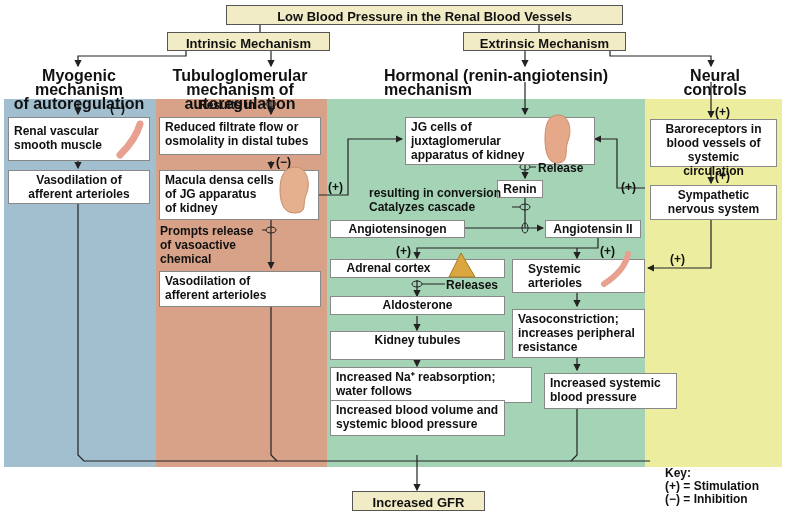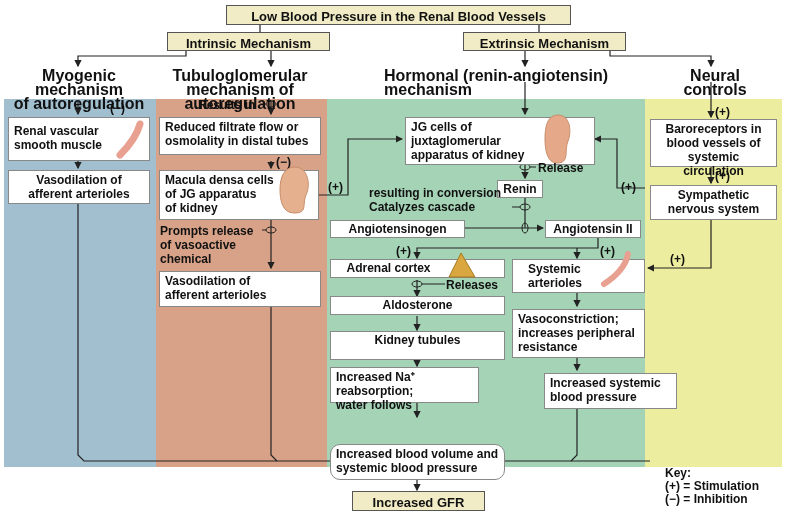--- a/index.html
+++ b/index.html
@@ -90,21 +90,21 @@
     <ellipse cx="525" cy="228" rx="3" ry="5"></ellipse>
     <ellipse cx="417" cy="284" rx="5" ry="3"></ellipse>
     <line x1="260" y1="104" x2="266" y2="104"></line>
     <line x1="262" y1="230" x2="266" y2="230"></line>
     <line x1="530" y1="167" x2="536" y2="167"></line>
     <line x1="512" y1="207" x2="520" y2="207"></line>
     <line x1="422" y1="284" x2="445" y2="284"></line>
   </g>
 </svg>
 
-<div class="hdr" style="left:226px;top:5px;width:345px;height:20px;">Low Blood Pressure in the Renal Blood Vessels</div>
+<div class="hdr" style="left:226px;top:5px;width:397px;height:20px;">Low Blood Pressure in the Renal Blood Vessels</div>
 <div class="hdr" style="left:167px;top:32px;width:163px;height:19px;">Intrinsic Mechanism</div>
 <div class="hdr" style="left:463px;top:32px;width:163px;height:19px;">Extrinsic Mechanism</div>
 
 <div class="lbl" style="left:4px;top:69px;width:150px;">
   <div>Myogenic mechanism</div>
     <div>of autoregulation</div>
 </div>
 <div class="lbl" style="left:150px;top:69px;width:180px;">
   <div>Tubuloglomerular</div>
     <div>mechanism of autoregulation</div>
@@ -170,25 +170,25 @@
 
 <div class="sign" style="left:396px;top:244px;">(+)</div>
 <div class="sign" style="left:600px;top:244px;">(+)</div>
 <div class="box center" style="left:330px;top:259px;width:175px;height:19px;padding:1px 2px;padding-right:60px;">Adrenal cortex</div>
 <svg class="abs" style="left:447px;top:251px;" width="30" height="28">
   <path d="M14,2 L28,26 L2,26 Z" fill="#d9a640" stroke="#a47a20" stroke-width="1"></path>
 </svg>
 <div class="lbl-l" style="left:446px;top:278px;">Releases</div>
 <div class="box center" style="left:330px;top:296px;width:175px;height:19px;padding:1px 2px;">Aldosterone</div>
 <div class="box center" style="left:330px;top:331px;width:175px;height:29px;padding:1px 2px;">Kidney tubules</div>
-<div class="box" style="left:330px;top:367px;width:149px;height:36px;">
+<div class="box" style="left:330px;top:367px;width:202px;height:36px;">
   <div>Increased Na⁺ reabsorption;</div>
     <div>water follows</div>
 </div>
-<div class="box" style="left:330px;top:444px;width:175px;height:36px;border-radius:10px;">
+<div class="box" style="left:330px;top:400px;width:175px;height:36px;">
   <div>Increased blood volume and</div>
     <div>systemic blood pressure</div>
 </div>
 
 <div class="box" style="left:512px;top:259px;width:133px;height:34px;padding-left:15px;">
   <div>Systemic</div>
     <div>arterioles</div>
 </div>
 <svg class="abs" style="left:598px;top:250px;" width="36" height="40">
   <path d="M30,4 C28,15 20,25 6,34" stroke="#e8a090" stroke-width="6" fill="none" stroke-linecap="round"></path>

